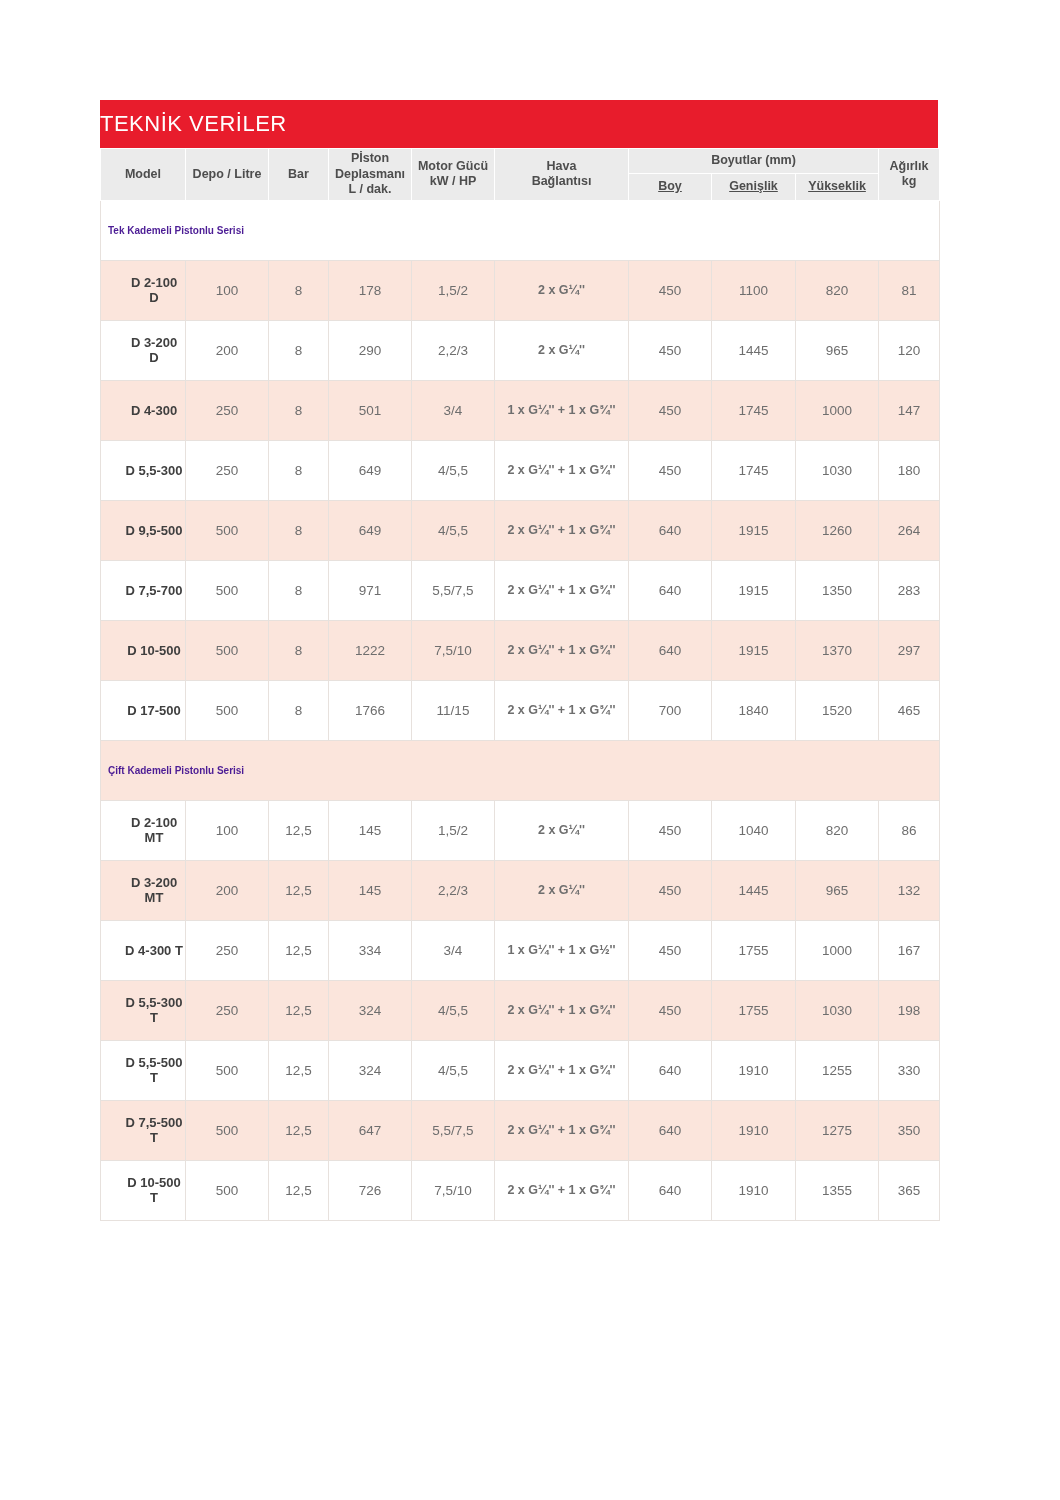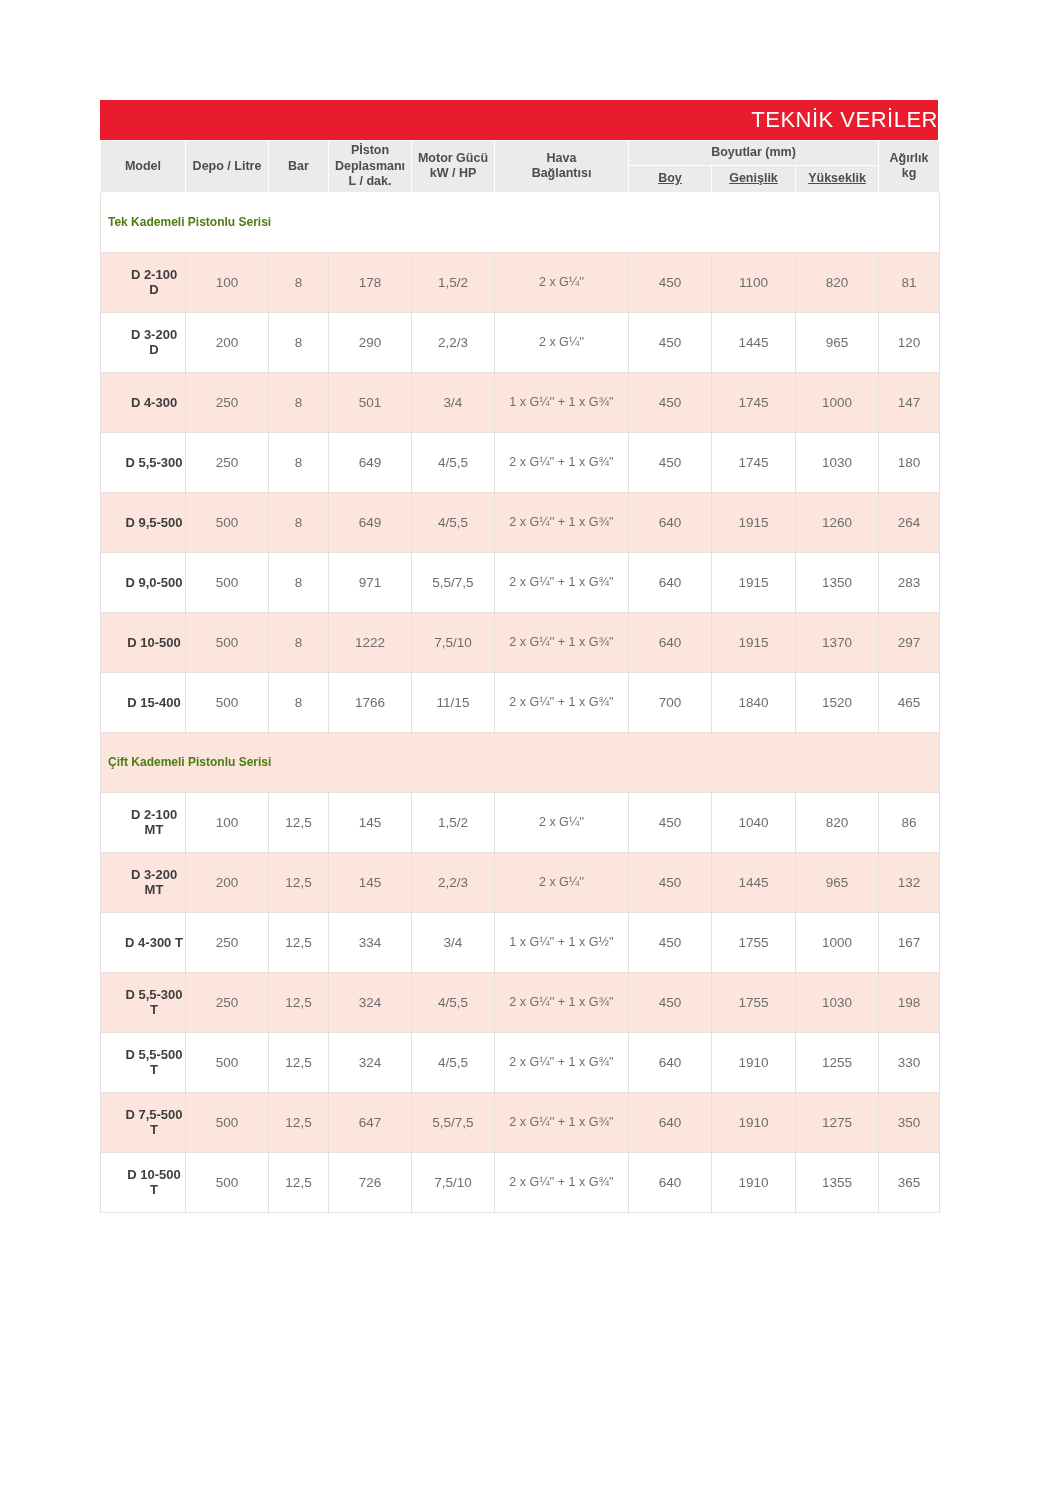--- a/index.html
+++ b/index.html
@@ -15,29 +15,29 @@
     overflow: hidden;
   }
   .sheet { position: relative; width: 1060px; height: 1500px; }
   .table-wrap {
     position: absolute;
     left: 100px; top: 100px;
     width: 838px;
   }
   .title-bar {
     width: 100%;
-    height: 40px;
+    height: 48px;
     background: var(--red);
     color: #ffffff;
     font-size: 22px;
     font-weight: 500;
     letter-spacing: 0.5px;
     display: flex;
     align-items: center;
-    justify-content: flex-end;
+    justify-content: flex-start;
   }
   table.spec {
     width: 100%;
     border-collapse: collapse;
     table-layout: fixed;
   }
   
   thead th {
     background: var(--head-gray);
     color: #4d4d4d;
@@ -63,26 +63,26 @@
     padding: 2px;
   }
   tbody tr:nth-child(even) { background: var(--pink); }
   tbody tr:nth-child(odd)  { background: #ffffff; }
   tbody td.model {
     font-weight: bold;
     color: #3f3f3f;
     font-size: 13px;
     padding-left: 24px;
   }
-  tbody td.hava { font-size: 12.5px; }
+  tbody td.hava { font-size: 12.5px; font-weight: bold; }
   tbody tr.section-row td {
     text-align: left;
     font-weight: bold;
-    color: #4d7c0f;
-    font-size: 12px;
+    color: #4c1d95;
+    font-size: 10px;
     padding-left: 7px;
   }
 </style>
 </head>
 <body>
 
 <div class="sheet">
   <div class="table-wrap">
 
     <div class="title-bar">
@@ -182,21 +182,21 @@
             <td>8</td>
             <td>649</td>
             <td>4/5,5</td>
             <td class="hava">2 x G¼'' + 1 x G¾''</td>
             <td>640</td>
             <td>1915</td>
             <td>1260</td>
             <td>264</td>
           </tr>
           <tr>
-            <td class="model">D 9,0-500</td>
+            <td class="model">D 7,5-700</td>
             <td>500</td>
             <td>8</td>
             <td>971</td>
             <td>5,5/7,5</td>
             <td class="hava">2 x G¼'' + 1 x G¾''</td>
             <td>640</td>
             <td>1915</td>
             <td>1350</td>
             <td>283</td>
           </tr>
@@ -206,21 +206,21 @@
             <td>8</td>
             <td>1222</td>
             <td>7,5/10</td>
             <td class="hava">2 x G¼'' + 1 x G¾''</td>
             <td>640</td>
             <td>1915</td>
             <td>1370</td>
             <td>297</td>
           </tr>
           <tr>
-            <td class="model">D 15-400</td>
+            <td class="model">D 17-500</td>
             <td>500</td>
             <td>8</td>
             <td>1766</td>
             <td>11/15</td>
             <td class="hava">2 x G¼'' + 1 x G¾''</td>
             <td>700</td>
             <td>1840</td>
             <td>1520</td>
             <td>465</td>
           </tr>

